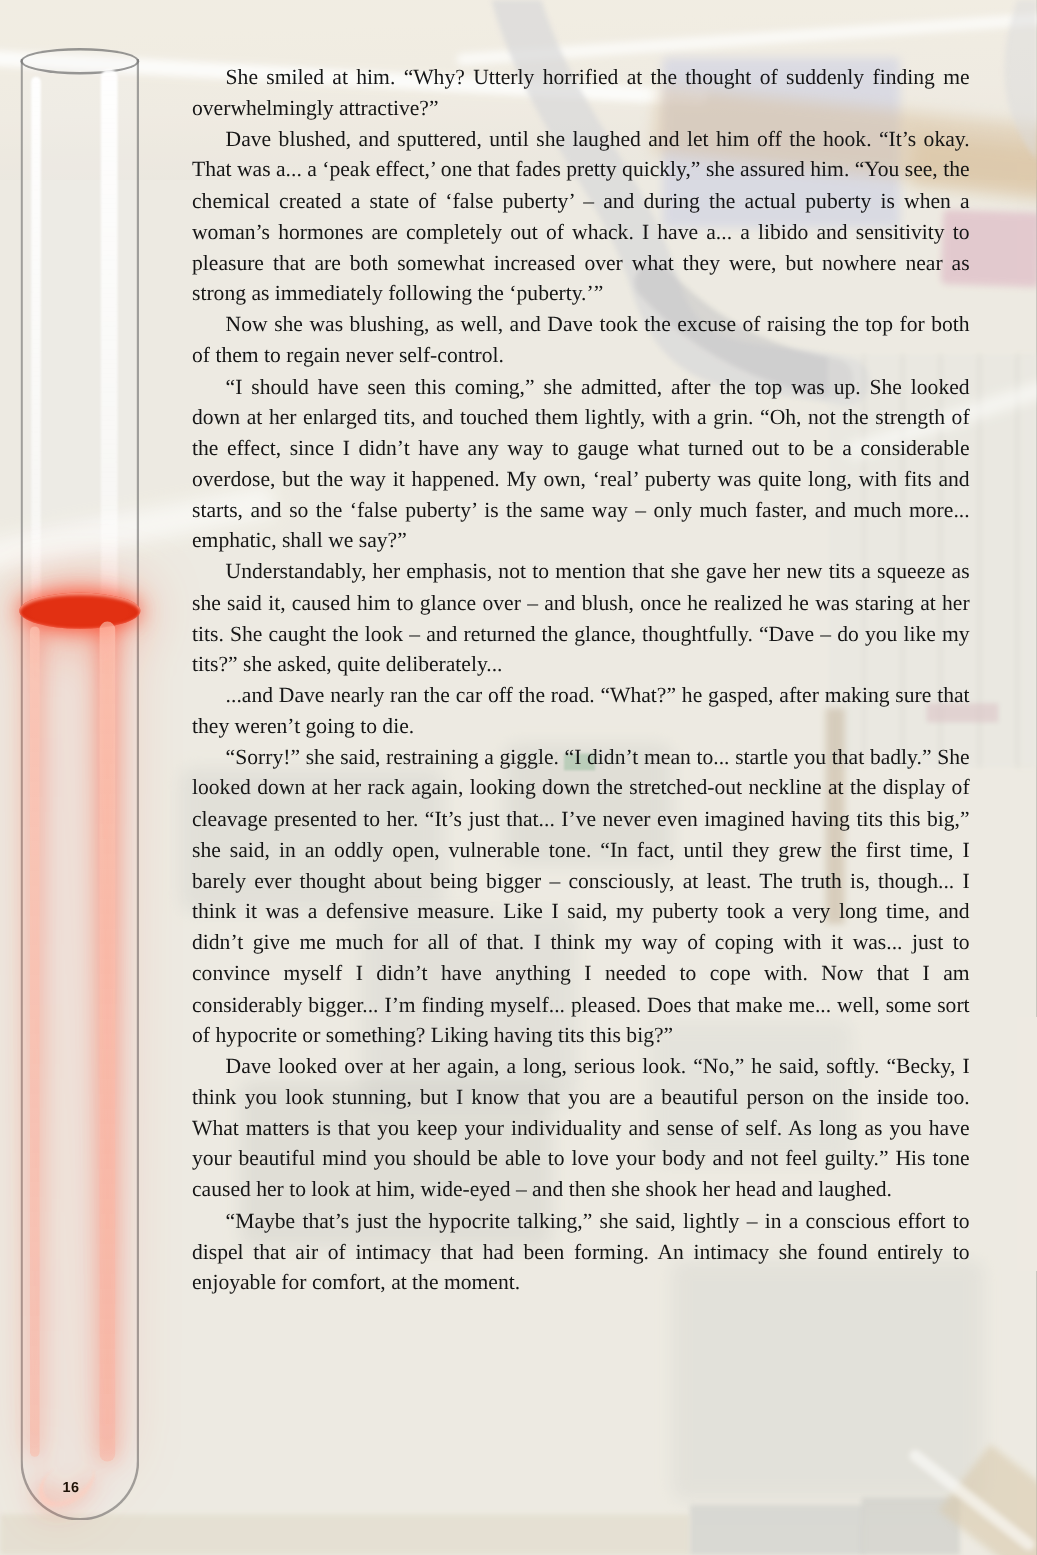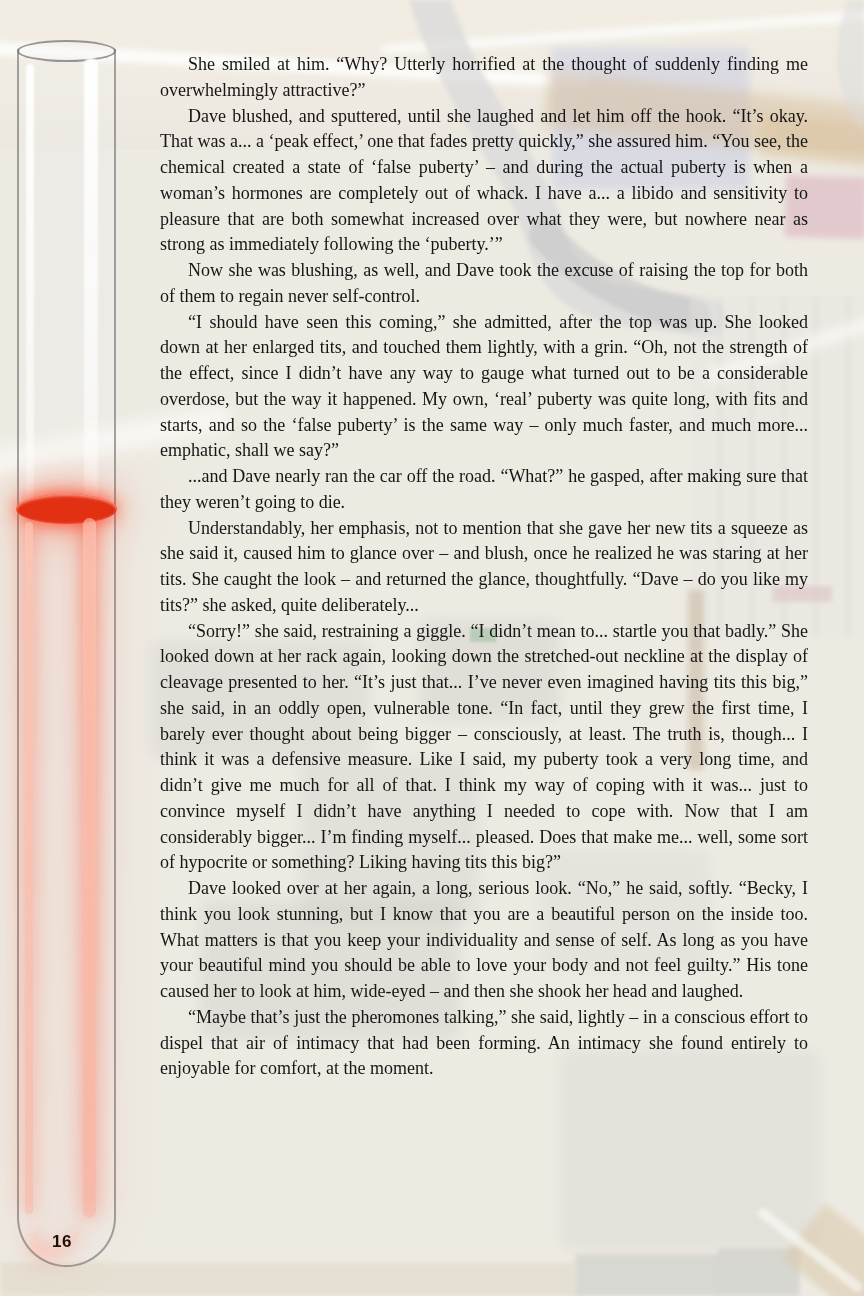--- a/index.html
+++ b/index.html
@@ -71,21 +71,21 @@
   .red-shine{position:absolute;border-radius:7px;
     background:linear-gradient(180deg,rgba(255,200,182,.6),rgba(255,170,150,.38));}
   .rs1{left:25px;top:522px;width:8px;height:692px;}
   .rs2{left:83px;top:518px;width:13px;height:700px;}
   .crescent{position:absolute;left:30px;top:1220px;width:46px;height:28px;border-radius:50%;
     border-left:5px solid rgba(255,205,190,.65);
     border-bottom:5px solid rgba(255,205,190,.5);
     transform:rotate(-32deg);filter:blur(1px);}
 
   .pagenum{position:absolute;left:52px;top:1232px;width:40px;
-    font-family:"Liberation Sans", sans-serif;font-weight:bold;font-size:17px;
+    font-family:"Liberation Sans", sans-serif;font-weight:bold;font-size:12px;
     color:var(--page_number,#1d1106);letter-spacing:.5px;}
 
   
   .text{position:absolute;left:160px;top:52px;width:648px;
     color:var(--text,#161616);
     font-size:18px;line-height:25.75px;
     text-align:justify;}
   .text p{margin:0;text-indent:28px;}
 </style>
 </head>
@@ -140,20 +140,20 @@
     </div>
   </div>
 
   <div class="pagenum">16</div>
 
   <main class="text">
     <p>She smiled at him. “Why? Utterly horrified at the thought of suddenly finding me overwhelmingly attractive?”</p>
     <p>Dave blushed, and sputtered, until she laughed and let him off the hook. “It’s okay. That was a... a ‘peak effect,’ one that fades pretty quickly,” she assured him. “You see, the chemical created a state of ‘false puberty’ – and during the actual puberty is when a woman’s hormones are completely out of whack. I have a... a libido and sensitivity to pleasure that are both somewhat increased over what they were, but nowhere near as strong as immediately following the ‘puberty.’”</p>
     <p>Now she was blushing, as well, and Dave took the excuse of raising the top for both of them to regain never self-control.</p>
     <p>“I should have seen this coming,” she admitted, after the top was up. She looked down at her enlarged tits, and touched them lightly, with a grin. “Oh, not the strength of the effect, since I didn’t have any way to gauge what turned out to be a considerable overdose, but the way it happened. My own, ‘real’ puberty was quite long, with fits and starts, and so the ‘false puberty’ is the same way – only much faster, and much more... emphatic, shall we say?”</p>
+    <p>Understandably, her emphasis, not to mention that she gave her new tits a squeeze as she said it, caused him to glance over – and blush, once he realized he was staring at her tits. She caught the look – and returned the glance, thoughtfully. “Dave – do you like my tits?” she asked, quite deliberately...</p>
     <p>...and Dave nearly ran the car off the road. “What?” he gasped, after making sure that they weren’t going to die.</p>
-    <p>Understandably, her emphasis, not to mention that she gave her new tits a squeeze as she said it, caused him to glance over – and blush, once he realized he was staring at her tits. She caught the look – and returned the glance, thoughtfully. “Dave – do you like my tits?” she asked, quite deliberately...</p>
     <p>“Sorry!” she said, restraining a giggle. “I didn’t mean to... startle you that badly.” She looked down at her rack again, looking down the stretched-out neckline at the display of cleavage presented to her. “It’s just that... I’ve never even imagined having tits this big,” she said, in an oddly open, vulnerable tone. “In fact, until they grew the first time, I barely ever thought about being bigger – consciously, at least. The truth is, though... I think it was a defensive measure. Like I said, my puberty took a very long time, and didn’t give me much for all of that. I think my way of coping with it was... just to convince myself I didn’t have anything I needed to cope with. Now that I am considerably bigger... I’m finding myself... pleased. Does that make me... well, some sort of hypocrite or something? Liking having tits this big?”</p>
     <p>Dave looked over at her again, a long, serious look. “No,” he said, softly. “Becky, I think you look stunning, but I know that you are a beautiful person on the inside too. What matters is that you keep your individuality and sense of self. As long as you have your beautiful mind you should be able to love your body and not feel guilty.” His tone caused her to look at him, wide-eyed – and then she shook her head and laughed.</p>
-    <p>“Maybe that’s just the pheromones talking,” she said, lightly – in a conscious effort to dispel that air of intimacy that had been forming. An intimacy she found entirely to enjoyable for comfort, at the moment.</p>
+    <p>“Maybe that’s just the hypocrite talking,” she said, lightly – in a conscious effort to dispel that air of intimacy that had been forming. An intimacy she found entirely to enjoyable for comfort, at the moment.</p>
   </main>
 
 </div>
 
 </body></html>

